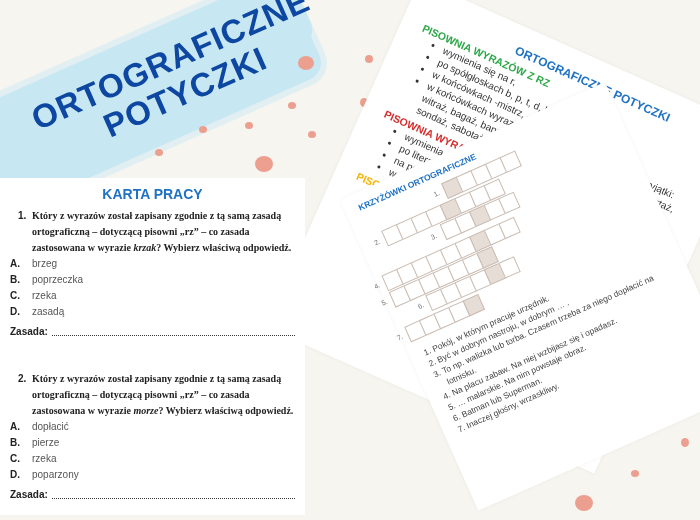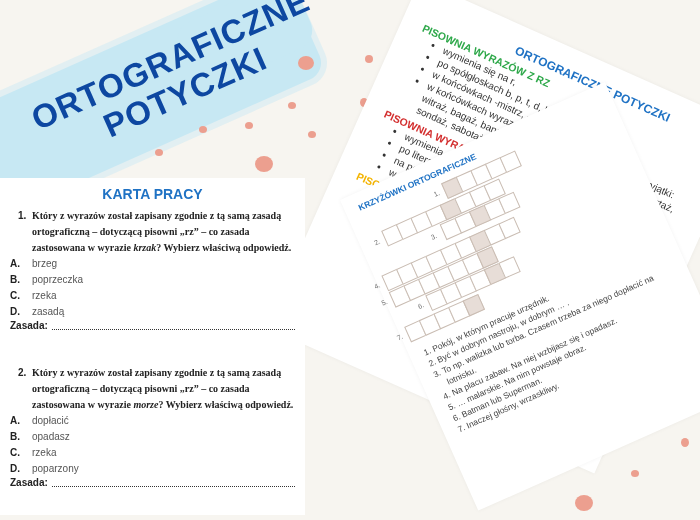--- a/index.html
+++ b/index.html
@@ -93,21 +93,21 @@
     font-size: 10px;
     color: #222;
   }
   .ws-title { text-align: center; color: #1f72c4; font-weight: 700; font-size: 14px; margin-bottom: 6px; }
   .q { display: flex; font-weight: 700; line-height: 16px; }
   .q .num { width: 22px; flex-shrink: 0; padding-left: 8px; }
   .q .qtext { width: 280px; font-family: Liberation Serif, serif; }
   .opt { display: flex; line-height: 16px; margin-top: 0; }
   .opt .lbl { width: 22px; font-weight: 700; }
   .opt .val { color: #555; }
-  .zasada { font-weight: 700; display: flex; }
+  .zasada { margin-top: 6px; font-weight: 700; display: flex; }
   .zasada .dots { flex: 1; border-bottom: 1px dotted #333; margin-left: 4px; height: 10px; }
   .block2 { margin-top: 34px; }
 </style>
 </head>
 <body>
 
 <div class="brush"></div>
 <div class="brush2"></div>
 
 <div class="main-title">
@@ -291,21 +291,21 @@
       <span class="qtext">
         <span>Który z wyrazów został zapisany zgodnie z tą samą zasadą ortograficzną – dotyczącą pisowni „rz” – co zasada zastosowana w wyrazie </span><i>morze</i><span>? Wybierz właściwą odpowiedź.</span>
       </span>
     </div>
     <div class="opt">
         <span class="lbl">A.</span>
         <span class="val">dopłacić</span>
       </div>
     <div class="opt">
         <span class="lbl">B.</span>
-        <span class="val">opadasz</span>
+        <span class="val">pierze</span>
       </div>
     <div class="opt">
         <span class="lbl">C.</span>
         <span class="val">rzeka</span>
       </div>
     <div class="opt">
         <span class="lbl">D.</span>
         <span class="val">poparzony</span>
       </div>
     <div class="zasada">

